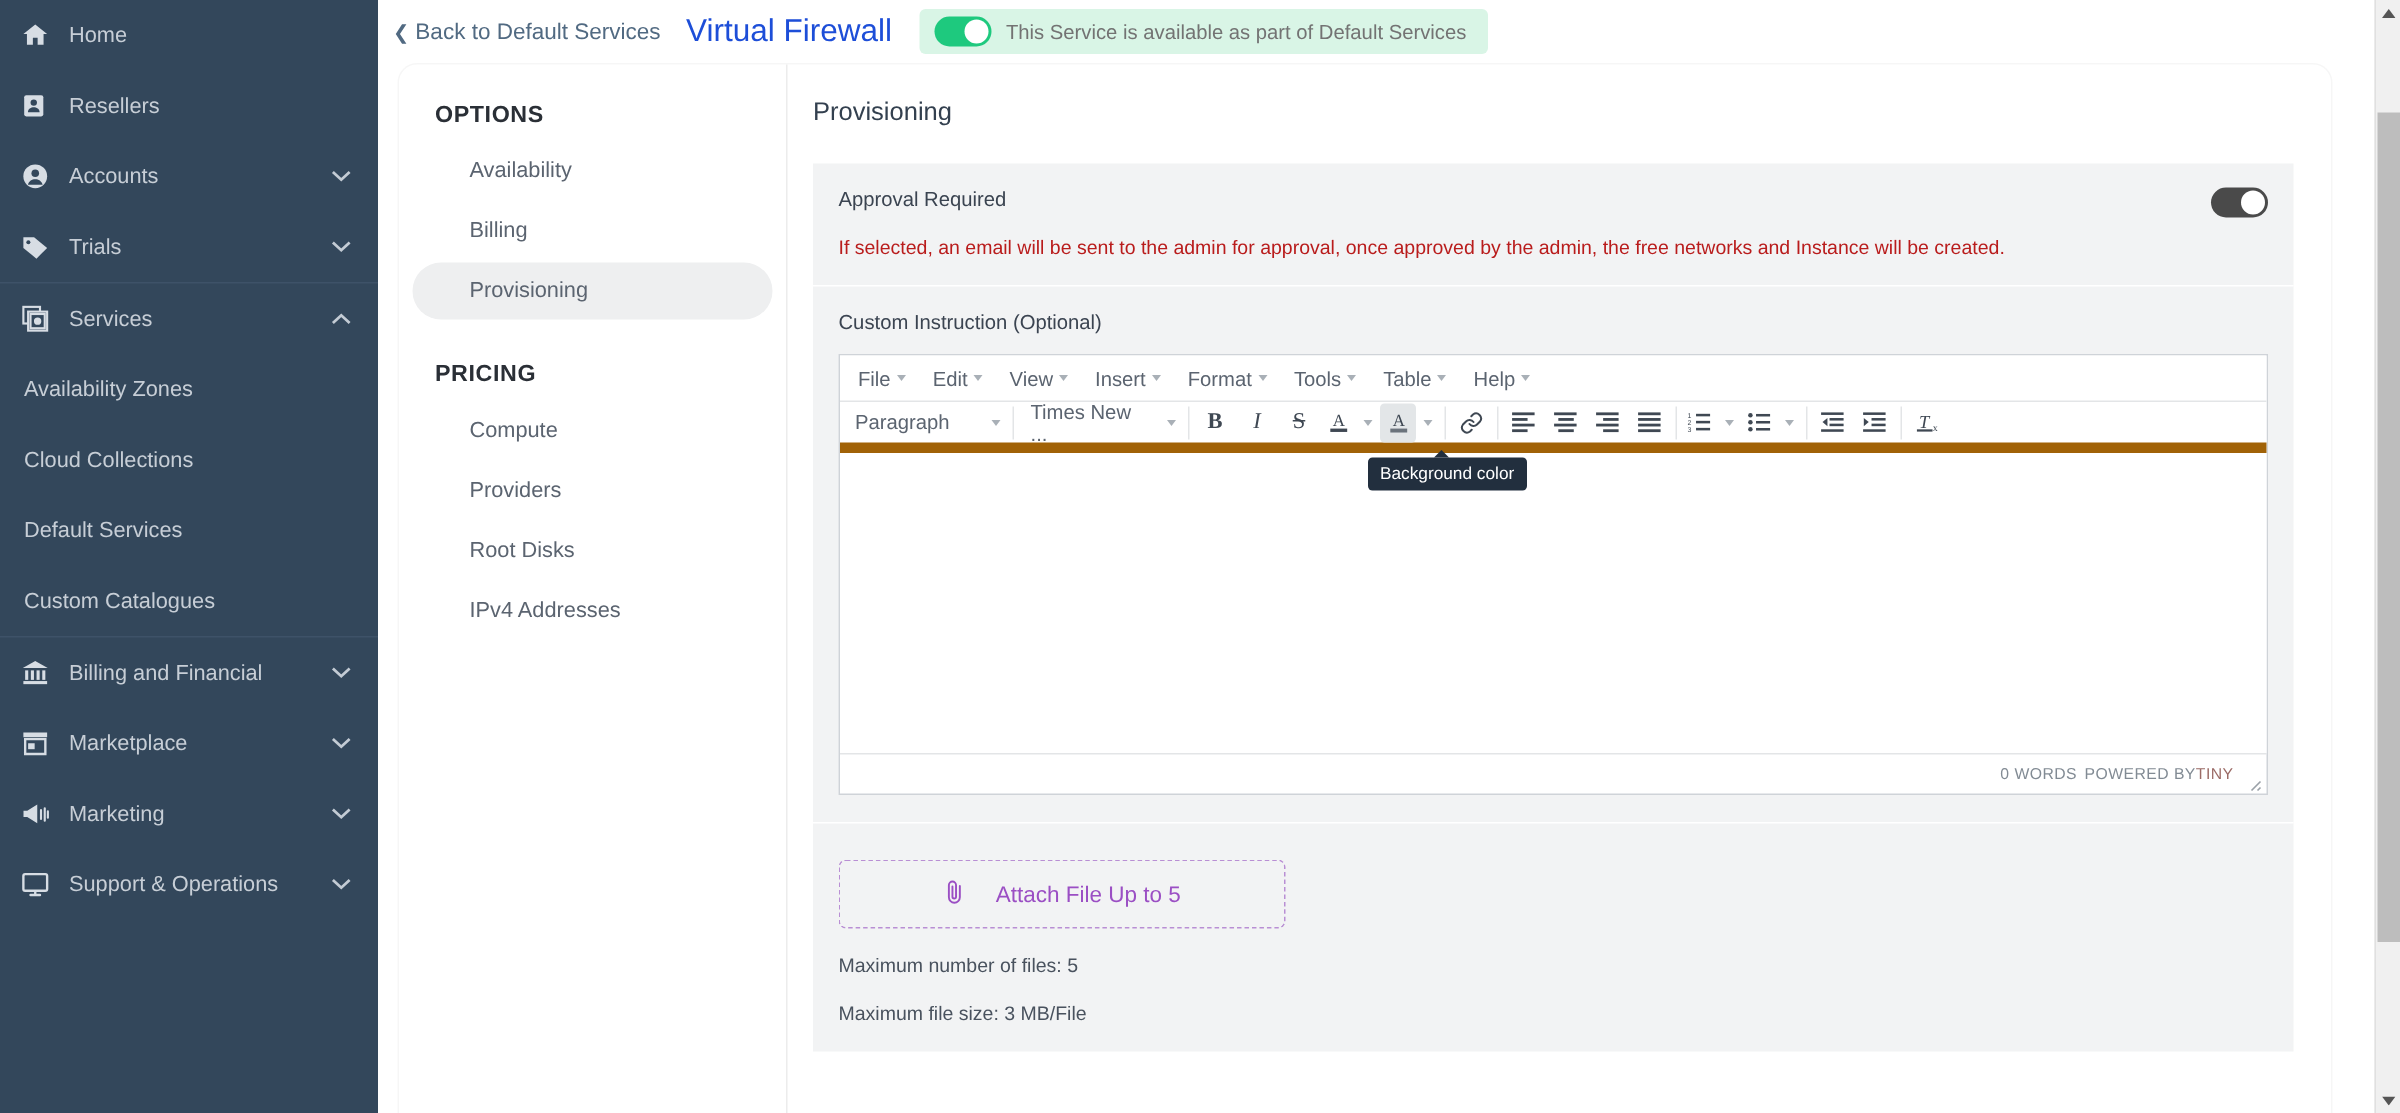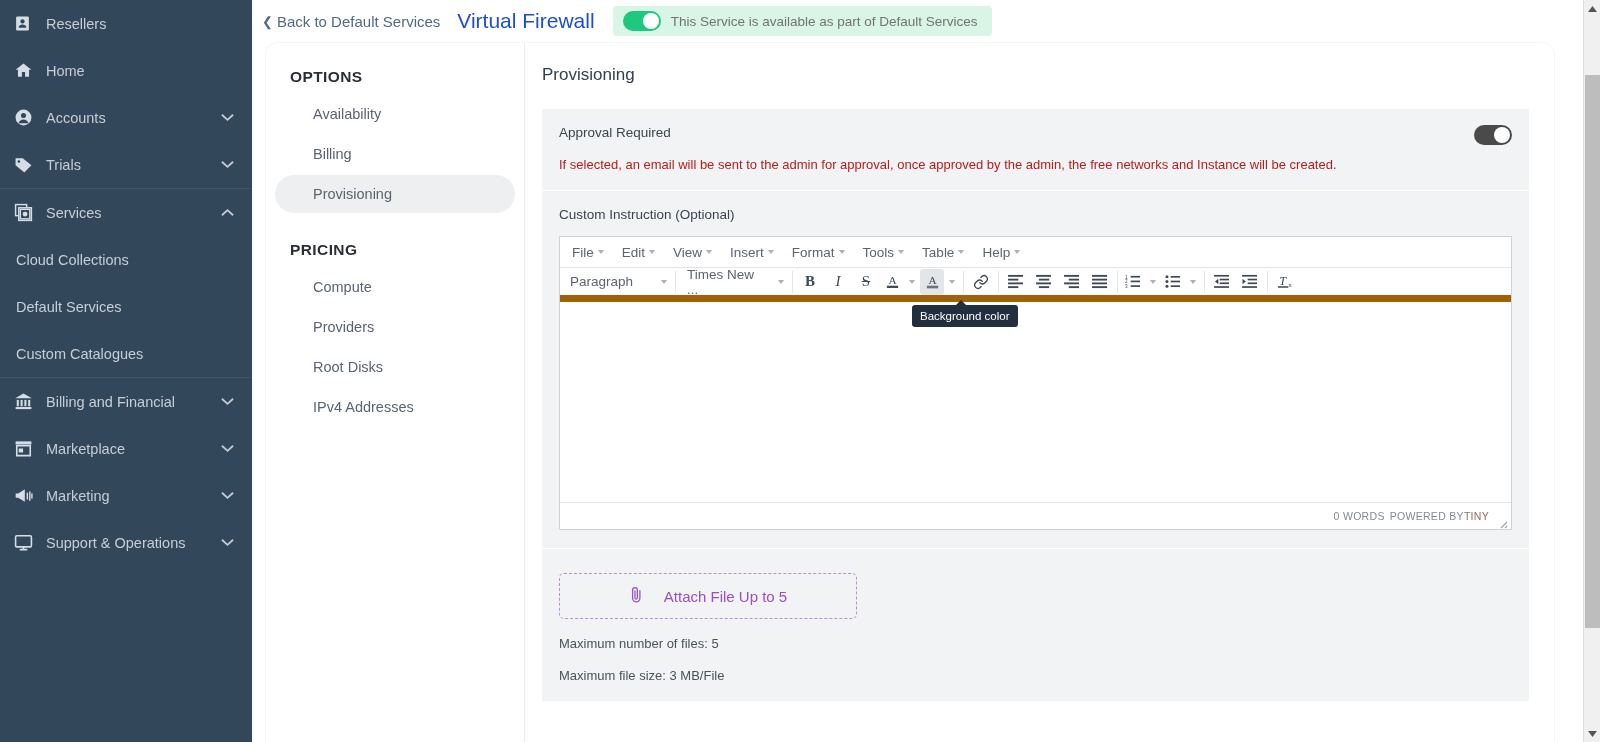--- a/index.html
+++ b/index.html
@@ -233,36 +233,36 @@
 </style>
 </head>
 <body>
 
 <div id="app">
 
   <nav class="sidebar">
 
     <div class="nav-item">
       <span class="ico">
+        <svg width="19" height="19" viewBox="0 0 24 24" fill="currentColor">
+            <path d="M12 3 2 11h3v9h5v-6h4v6h5v-9h3z"></path>
+          </svg>
+      </span>
+      <span class="lbl">Home</span>
+    </div>
+
+    <div class="nav-item">
+      <span class="ico">
         <svg width="17" height="17" viewBox="0 0 24 24" fill="currentColor">
             <rect x="3" y="2" width="18" height="20" rx="2"></rect>
             <circle cx="12" cy="9" r="3" fill="#33475b"></circle>
             <path d="M6.5 18c0-3 3-4.5 5.5-4.5S17.5 15 17.5 18z" fill="#33475b"></path>
           </svg>
       </span>
       <span class="lbl">Resellers</span>
-    </div>
-
-    <div class="nav-item">
-      <span class="ico">
-        <svg width="19" height="19" viewBox="0 0 24 24" fill="currentColor">
-            <path d="M12 3 2 11h3v9h5v-6h4v6h5v-9h3z"></path>
-          </svg>
-      </span>
-      <span class="lbl">Home</span>
     </div>
 
     <div class="nav-item">
       <span class="ico">
         <svg width="19" height="19" viewBox="0 0 24 24" fill="currentColor">
             <circle cx="12" cy="12" r="10"></circle>
             <circle cx="12" cy="9.5" r="3.2" fill="#33475b"></circle>
             <path d="M5.8 19.2c.8-3.2 3.4-4.7 6.2-4.7s5.4 1.5 6.2 4.7z" fill="#33475b"></path>
           </svg>
       </span>
@@ -301,20 +301,23 @@
           </svg>
       </span>
       <span class="lbl">Services</span>
       <span class="chev">
         <svg width="13" height="9" viewBox="0 0 14 9" fill="none" stroke="currentColor" stroke-width="2">
             <path d="M1 7.5 7 2l6 5.5"></path>
           </svg>
       </span>
     </div>
 
+    <div class="nav-sub">
+      <span>Availability Zones</span>
+    </div>
     <div class="nav-sub">
       <span>Cloud Collections</span>
     </div>
     <div class="nav-sub">
       <span>Default Services</span>
     </div>
     <div class="nav-sub">
       <span>Custom Catalogues</span>
     </div>
 

